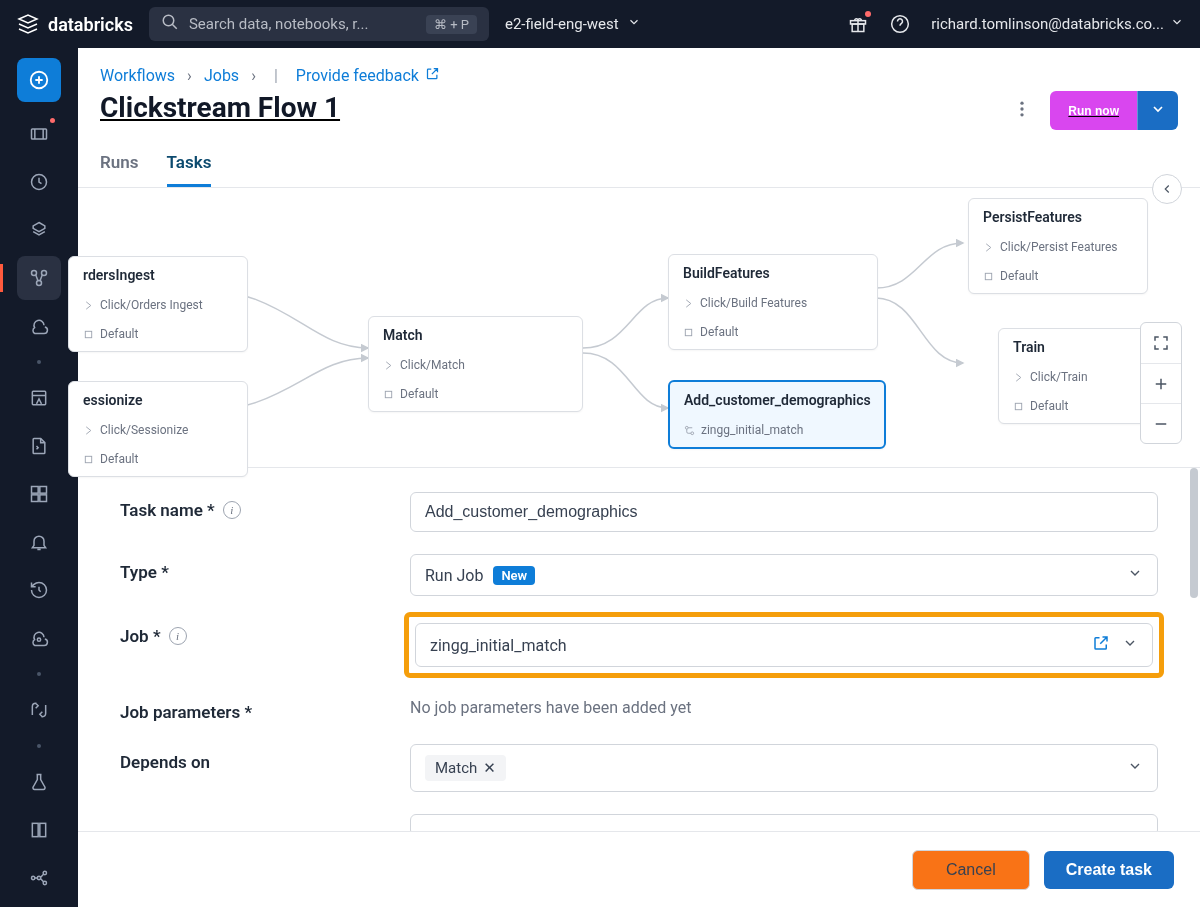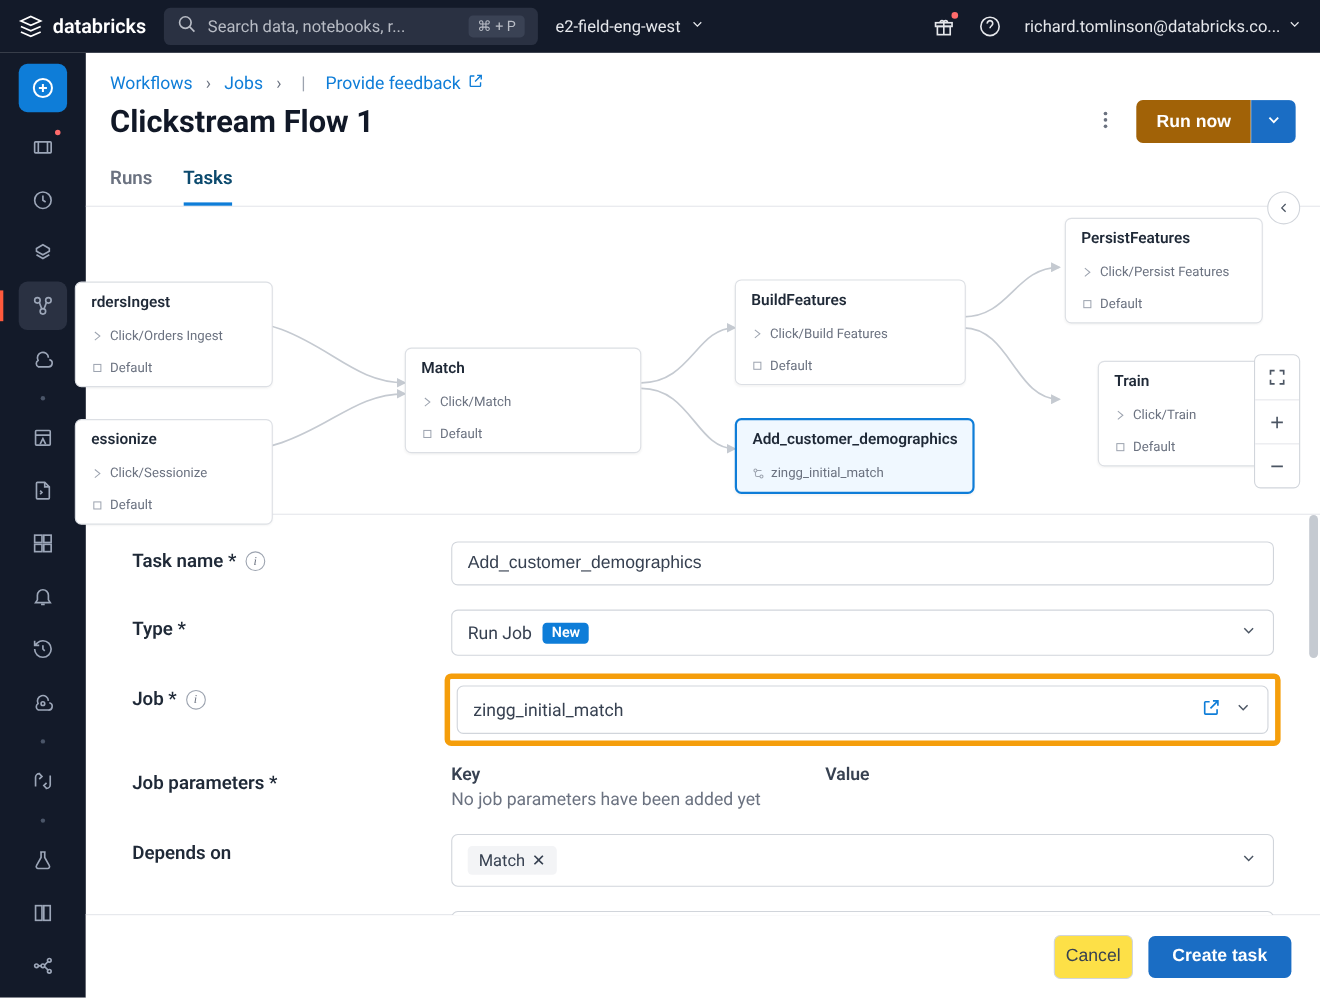--- a/index.html
+++ b/index.html
@@ -29,26 +29,26 @@
 .lb-red-dot { position: absolute; top: 6px; right: 6px; width: 5px; height: 5px; background: #ff6b6b; border-radius: 50%; }
 
 
 .main { position: absolute; left: 78px; top: 48px; right: 0; bottom: 0; display: flex; flex-direction: column; }
 .breadcrumb-row { padding: 18px 22px 0; display: flex; align-items: center; gap: 12px; font-size: 16px; }
 .breadcrumb-row a { color: #0e7dd8; text-decoration: none; cursor: pointer; }
 .breadcrumb-row .chev { color: #6b7280; }
 .breadcrumb-row .sep-pipe { color: #9ca3af; margin: 0 6px; }
 .feedback-link { display: flex; align-items: center; gap: 6px; color: #0e7dd8; }
 
-.title-row { padding: 6px 22px 0; display: flex; align-items: center; }
+.title-row { padding: 6px 22px 0; display: flex; align-items: flex-start; text-decoration: underline; }
 .page-title { font-size: 28px; font-weight: 700; color: #111827; }
 .title-actions { margin-left: auto; display: flex; align-items: center; gap: 12px; }
 .kebab { cursor: pointer; padding: 6px; }
 .run-btn-group { display: flex; }
-.run-btn { background: #a16207; color: #fff; font-size: 16px; font-weight: 600; padding: 10px 18px; border: none; border-radius: 6px 0 0 6px; cursor: pointer; }
+.run-btn { background: #d946ef; color: #fff; font-size: 12px; font-weight: 600; padding: 10px 18px; border: none; border-radius: 6px 0 0 6px; cursor: pointer; }
 .run-btn-drop { background: #1a6dc4; border: none; border-left: 1px solid rgba(255,255,255,0.3); border-radius: 0 6px 6px 0; padding: 10px 12px; cursor: pointer; }
 
 .tabs-row { padding: 22px 22px 0; display: flex; gap: 28px; border-bottom: 1px solid #e5e7eb; }
 .tab { padding-bottom: 12px; font-size: 17px; font-weight: 600; color: #6b7280; cursor: pointer; border-bottom: 3px solid transparent; }
 .tab.active { color: #0c4a6e; border-bottom-color: #0e7dd8; }
 
 
 .canvas-wrap { position: relative; height: 280px; border-bottom: 1px solid #e5e7eb; }
 .canvas { position: absolute; inset: 0; }
 .node { position: absolute; background: #fff; border: 1px solid #dcdfe4; border-radius: 6px; padding: 10px 14px; min-width: 180px; box-shadow: 0 1px 2px rgba(0,0,0,0.04); }
@@ -79,21 +79,21 @@
 .highlight-box { border: 5px solid #f59e0b; border-radius: 6px; padding: 6px; margin: -6px; }
 .ext-icon { margin-left: auto; margin-right: 12px; cursor: pointer; }
 .kv-labels { display: flex; font-size: 16px; font-weight: 600; color: #374151; }
 .kv-labels .k { width: 340px; }
 .no-params { color: #6b7280; font-size: 16px; margin-top: 4px; }
 .chip { display: inline-flex; align-items: center; background: #f3f4f6; border-radius: 4px; padding: 4px 10px; font-size: 15px; gap: 6px; }
 .chip-x { cursor: pointer; }
 
 
 .bottom-bar { height: 76px; border-top: 1px solid #e5e7eb; display: flex; align-items: center; justify-content: flex-end; padding: 0 26px; gap: 14px; background: #fff; }
-.btn-secondary { background: #fde047; border: 1px solid #d1d5db; border-radius: 6px; padding: 10px 10px; font-size: 16px; font-weight: 500; cursor: pointer; color: #374151; }
+.btn-secondary { background: #f97316; border: 1px solid #d1d5db; border-radius: 6px; padding: 10px 33px; font-size: 16px; font-weight: 500; cursor: pointer; color: #374151; }
 .btn-primary { background: #1a6dc4; border: none; border-radius: 6px; padding: 10px 22px; font-size: 16px; font-weight: 600; cursor: pointer; color: #fff; }
 
 .scrollbar-fake { position: absolute; right: 2px; top: 0; width: 8px; height: 130px; background: #c5cad1; border-radius: 4px; }
 </style>
 </head>
 <body>
 
 <div class="topbar">
   <div class="logo">
     <span class="logo-icon">
@@ -476,24 +476,20 @@
           </div>
         </div>
       </div>
     </div>
 
     <div class="form-row">
       <div class="form-label">
           <span>Job parameters *</span>
         </div>
       <div class="form-ctrl">
-        <div class="kv-labels">
-            <div class="k">Key</div>
-            <div>Value</div>
-          </div>
         <div class="no-params">No job parameters have been added yet</div>
       </div>
     </div>
 
     <div class="form-row">
       <div class="form-label">
           <span>Depends on</span>
         </div>
       <div class="form-ctrl">
         <div class="select-input">

